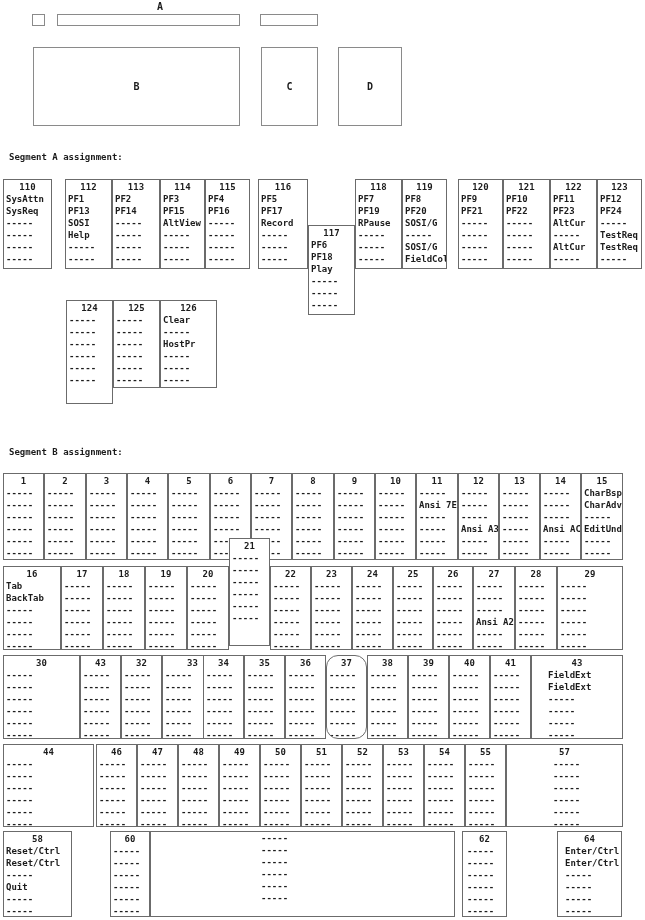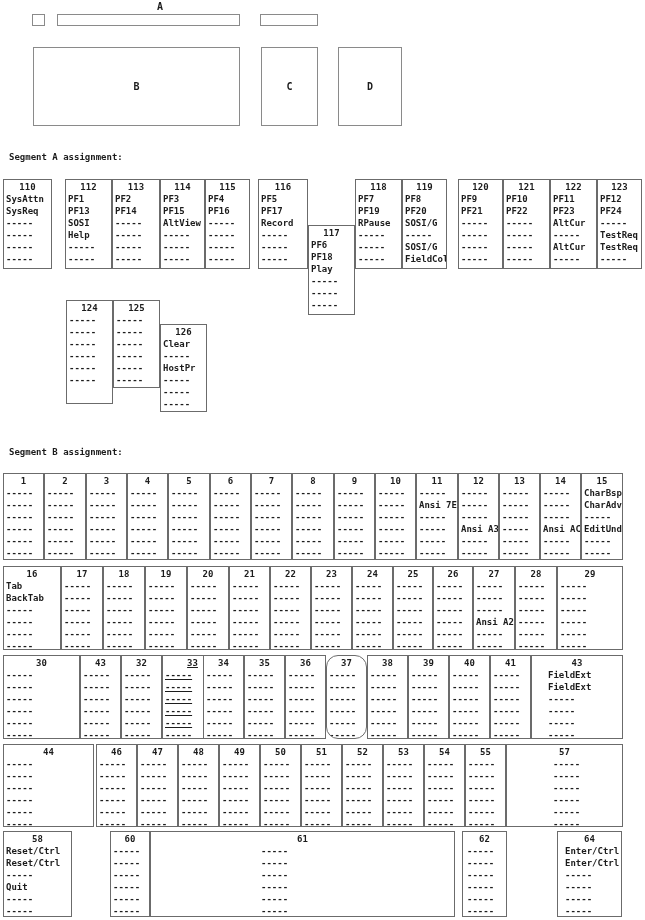--- a/index.html
+++ b/index.html
@@ -192,21 +192,21 @@
       </div>
       <div class="key" style="left: 113px; top: 300px; width: 47px; height: 88px;">
         <div class="key-num">125</div>
         <div class="key-line">-----</div>
         <div class="key-line">-----</div>
         <div class="key-line">-----</div>
         <div class="key-line">-----</div>
         <div class="key-line">-----</div>
         <div class="key-line">-----</div>
       </div>
-      <div class="key" style="left: 160px; top: 300px; width: 47px; height: 88px; margin-top: 24px;">
+      <div class="key" style="left: 160px; top: 300px; width: 57px; height: 88px;">
         <div class="key-num">126</div>
         <div class="key-line">Clear</div>
         <div class="key-line">-----</div>
         <div class="key-line">HostPr</div>
         <div class="key-line">-----</div>
         <div class="key-line">-----</div>
         <div class="key-line">-----</div>
       </div>
     </div>
 
@@ -385,21 +385,21 @@
       </div>
       <div class="key" style="left: 187px; top: 566px; width: 42px; height: 84px;">
         <div class="key-num">20</div>
         <div class="key-line">-----</div>
         <div class="key-line">-----</div>
         <div class="key-line">-----</div>
         <div class="key-line">-----</div>
         <div class="key-line">-----</div>
         <div class="key-line">-----</div>
       </div>
-      <div class="key" style="left: 229px; top: 566px; width: 41px; height: 84px;">
+      <div class="key" style="left: 229px; top: 538px; width: 41px; height: 108px;">
         <div class="key-num">21</div>
         <div class="key-line">-----</div>
         <div class="key-line">-----</div>
         <div class="key-line">-----</div>
         <div class="key-line">-----</div>
         <div class="key-line">-----</div>
         <div class="key-line">-----</div>
       </div>
       <div class="key" style="left: 270px; top: 566px; width: 41px; height: 84px;">
         <div class="key-num">22</div>
@@ -493,21 +493,21 @@
       </div>
       <div class="key" style="left: 121px; top: 655px; width: 41px; height: 84px;">
         <div class="key-num">32</div>
         <div class="key-line">-----</div>
         <div class="key-line">-----</div>
         <div class="key-line">-----</div>
         <div class="key-line">-----</div>
         <div class="key-line">-----</div>
         <div class="key-line">-----</div>
       </div>
-      <div class="key" style="left: 162px; top: 655px; width: 61px; height: 84px; text-decoration: underline;">
+      <div class="key" style="left: 162px; top: 655px; width: 61px; height: 84px;">
         <div class="key-num">33</div>
         <div class="key-line">-----</div>
         <div class="key-line">-----</div>
         <div class="key-line">-----</div>
         <div class="key-line">-----</div>
         <div class="key-line">-----</div>
         <div class="key-line">-----</div>
       </div>
       <div class="key" style="left: 203px; top: 655px; width: 41px; height: 84px;">
         <div class="key-num">34</div>
@@ -710,21 +710,20 @@
       <div class="key" style="left: 110px; top: 831px; width: 40px; height: 86px;">
         <div class="key-num">60</div>
         <div class="key-line">-----</div>
         <div class="key-line">-----</div>
         <div class="key-line">-----</div>
         <div class="key-line">-----</div>
         <div class="key-line">-----</div>
         <div class="key-line">-----</div>
       </div>
       <div class="key" style="left: 150px; top: 831px; width: 305px; height: 86px;">
-        <div class="key-num">61</div>
         <div class="key-line" style="padding-left: 110px;">-----</div>
         <div class="key-line" style="padding-left: 110px;">-----</div>
         <div class="key-line" style="padding-left: 110px;">-----</div>
         <div class="key-line" style="padding-left: 110px;">-----</div>
         <div class="key-line" style="padding-left: 110px;">-----</div>
         <div class="key-line" style="padding-left: 110px;">-----</div>
       </div>
       <div class="key" style="left: 462px; top: 831px; width: 45px; height: 86px;">
         <div class="key-num">62</div>
         <div class="key-line" style="padding-left: 4px;">-----</div>

